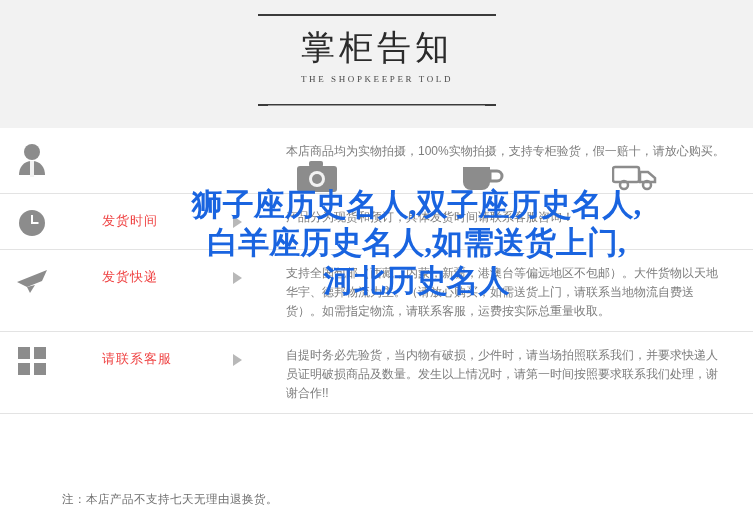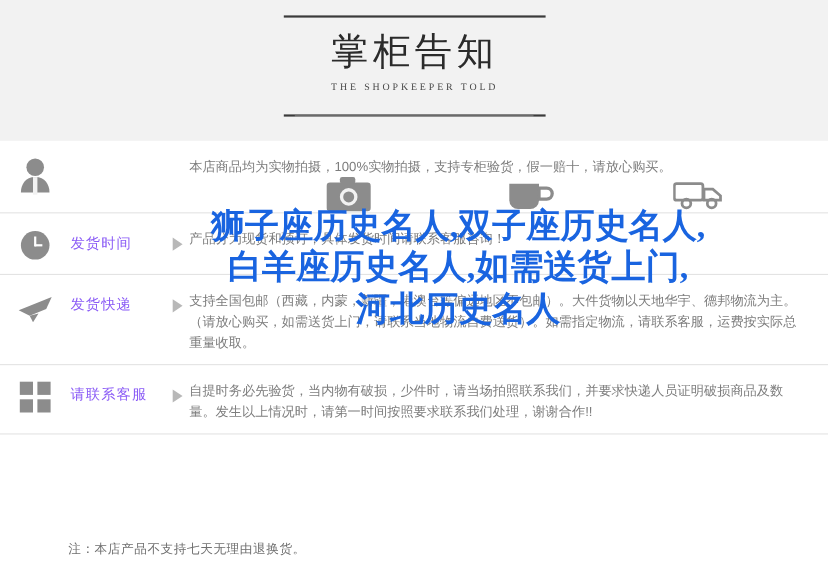--- a/index.html
+++ b/index.html
@@ -74,38 +74,39 @@
     width: 753px;
   }
   .row {
     position: relative;
     display: flex;
     align-items: flex-start;
     border-bottom: 1px solid #e3e3e3;
     min-height: 56px;
     padding: 10px 0 10px 0;
     box-sizing: border-box;
+    gap: 38px;
   }
   .row.first {
     min-height: 66px;
   }
   .icon-cell {
     width: 64px;
     min-width: 64px;
     display: flex;
     align-items: center;
     justify-content: center;
     padding-top: 4px;
     color: #8c8c8c;
   }
   .label-cell {
     width: 86px;
     min-width: 86px;
     font-size: 13px;
-    color: #8b5cf6;
+    color: #ef4444;
     letter-spacing: 1px;
     padding-top: 8px;
     line-height: 18px;
   }
   .arrow-cell {
     width: 22px;
     min-width: 22px;
     display: flex;
     align-items: flex-start;
     justify-content: center;

